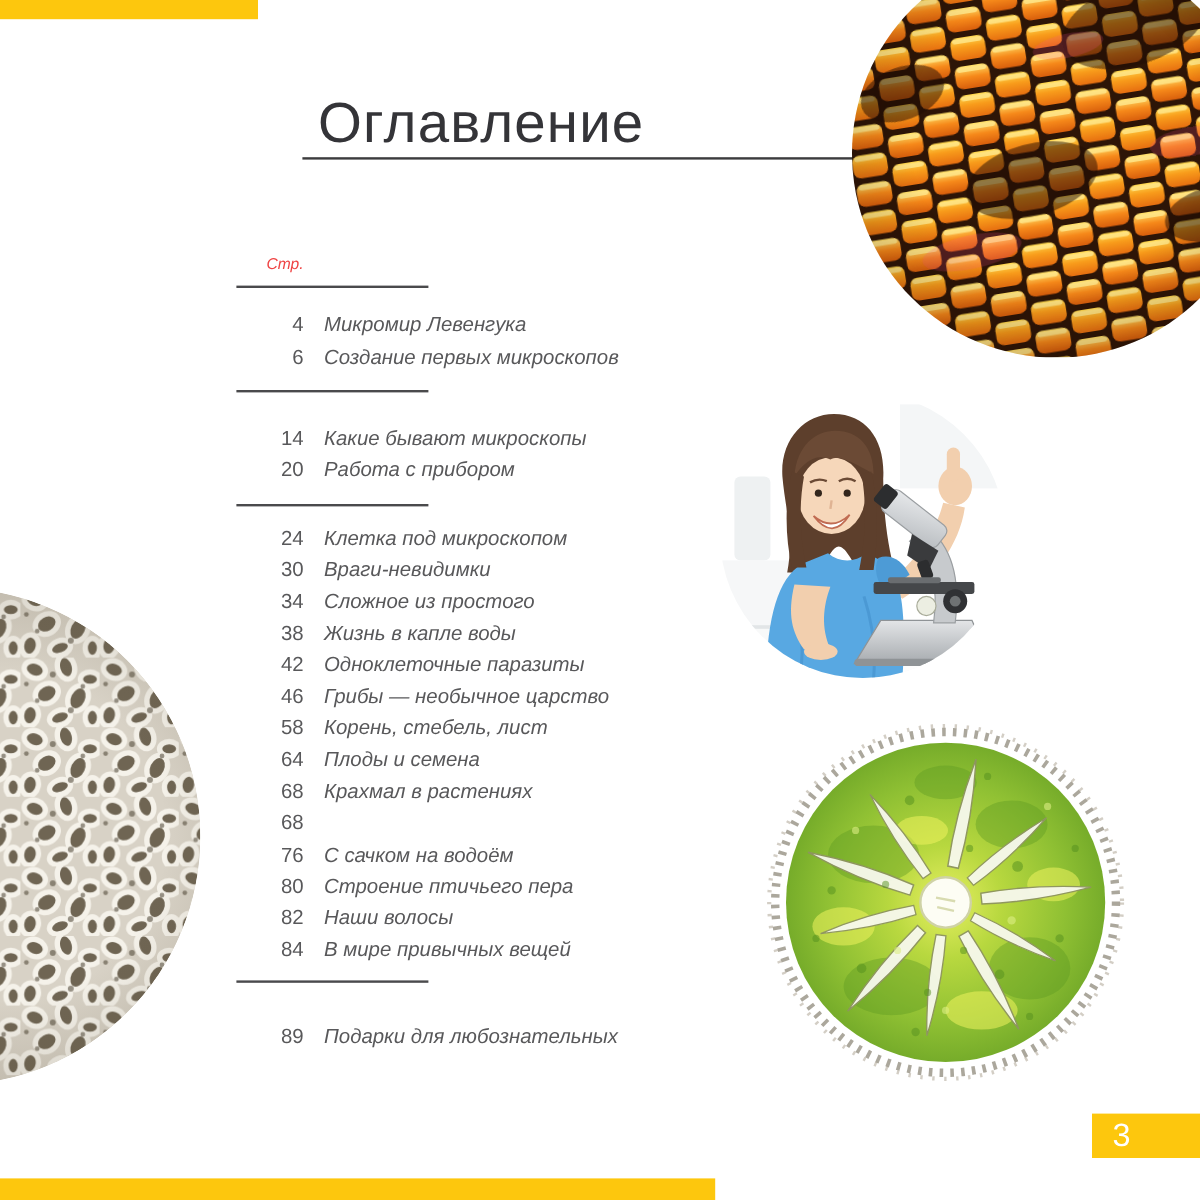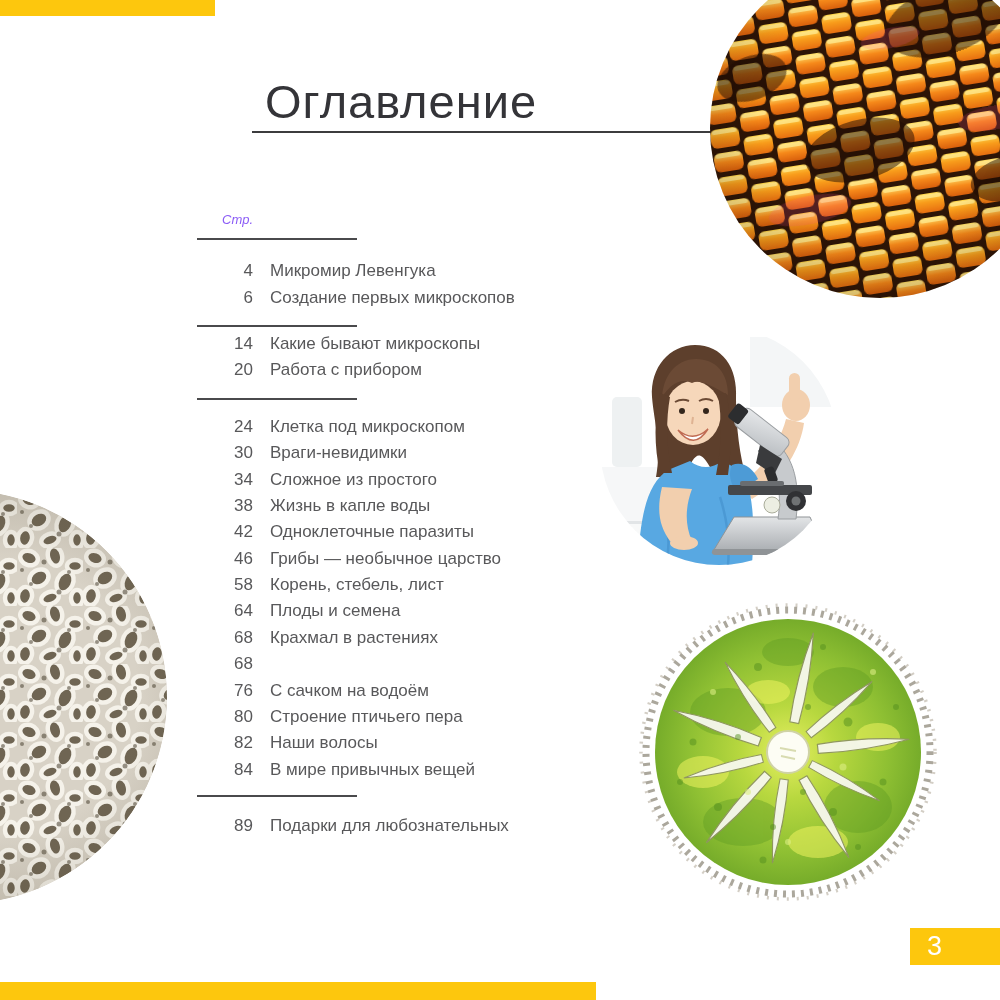--- a/index.html
+++ b/index.html
@@ -9,27 +9,27 @@
   .bar-top{position:absolute;left:0;top:0;width:215px;height:16px;background:#FDC70D;}
   .bar-bottom{position:absolute;left:0;top:982px;width:596px;height:18px;background:#FDC70D;}
   .page-num-box{position:absolute;left:910px;top:928px;width:90px;height:37px;background:#FDC70D;
         color:#fff;font-size:27px;line-height:37px;padding-left:17px;box-sizing:border-box;}
   
   .title{position:absolute;left:265px;top:74px;margin:0;font-size:47px;font-weight:300;
          color:#343438;letter-spacing:1px;white-space:nowrap;text-align:center;}
   .title-rule{position:absolute;left:252px;top:131px;width:461px;height:2px;background:#3C3C3E;}
   
   .toc{position:absolute;left:197px;top:212px;width:430px;}
-  .toc-header{height:16px;font-size:13px;font-style:italic;color:#8b5cf6;width:56px;text-align:right;}
+  .toc-header{height:16px;font-size:13px;font-style:italic;color:#ef4444;width:56px;text-align:right;}
   .toc-rule{width:160px;height:2px;background:#4A4A4C;}
   .rule-1{margin-top:10px}.rule-2{margin-top:14px}.rule-3{margin-top:14px}.rule-4{margin-top:12px}
-  .sec-1{margin-top:18px}.sec-2{margin-top:4px}.sec-3{margin-top:14px}.sec-4{margin-top:16px}
+  .sec-1{margin-top:18px}.sec-2{margin-top:26px}.sec-3{margin-top:14px}.sec-4{margin-top:32px}
   .toc-row{display:flex;align-items:center;height:26.4px;font-size:17px;color:#58585A;}
   .toc-num{width:56px;text-align:right;flex:none;}
-  .toc-label{margin-left:17px;white-space:nowrap;}
+  .toc-label{margin-left:17px;white-space:nowrap;font-style:italic;}
   
   .butterfly-wrap{position:absolute;left:710px;top:-42px;width:340px;height:340px;
         border-radius:50%;overflow:hidden;}
   .girl-wrap{position:absolute;left:600px;top:327px;width:238px;height:238px;
         border-radius:50%;overflow:hidden;}
   .algae-wrap{position:absolute;left:636px;top:600px;width:304px;height:304px;}
   .sponge-wrap{position:absolute;left:-247px;top:490px;width:414px;height:414px;
         border-radius:50%;overflow:hidden;}
 </style>
 </head>

